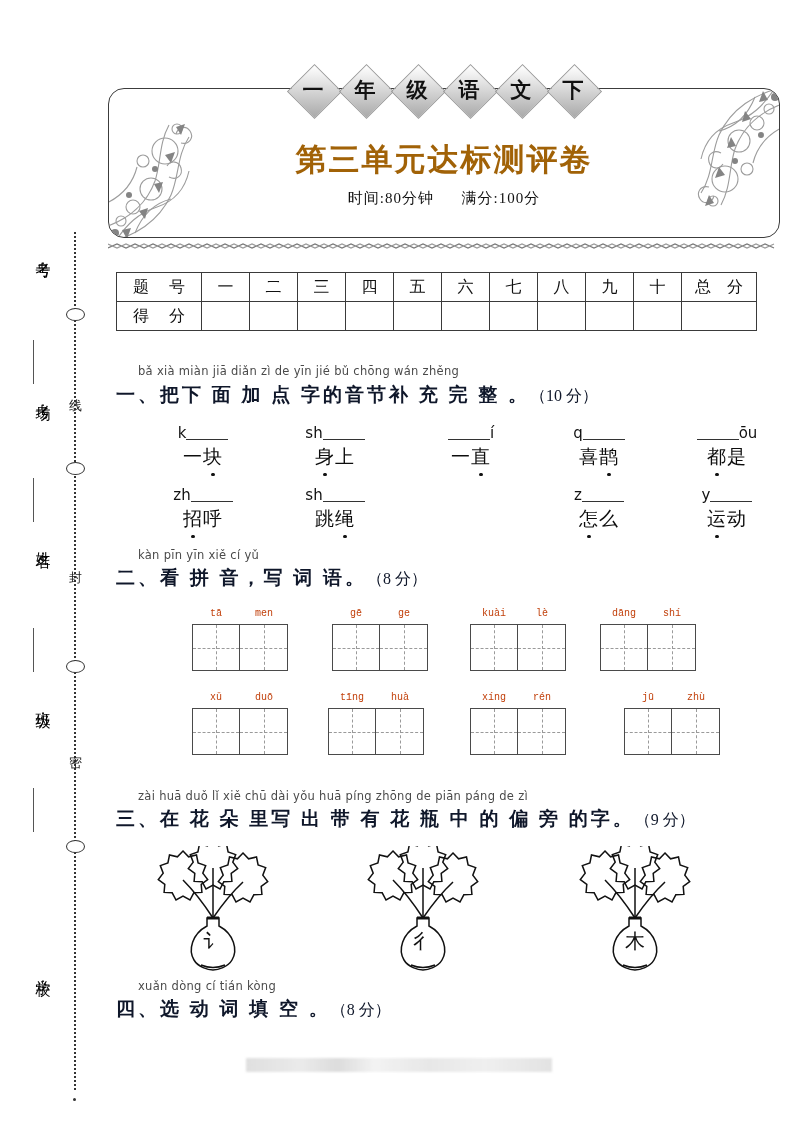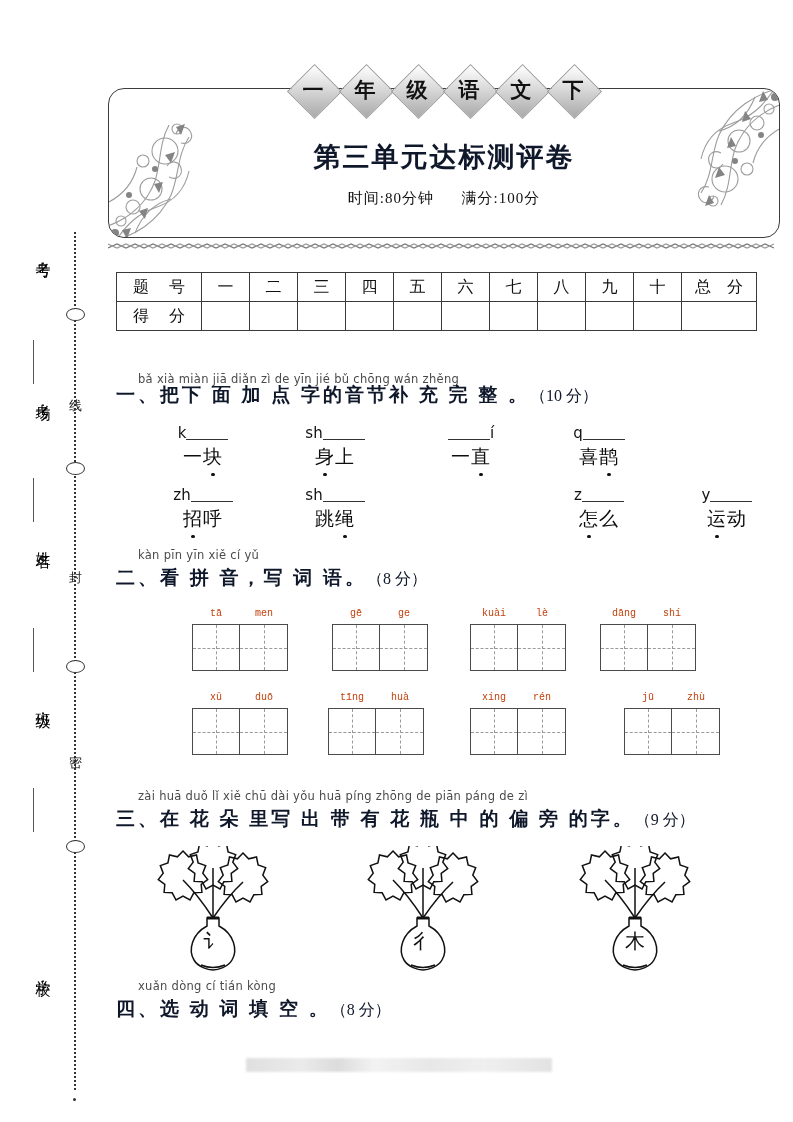--- a/index.html
+++ b/index.html
@@ -142,23 +142,23 @@
     color: #111;
   }
   #paper-title {
     position: absolute;
     left: 0;
     right: 0;
     top: 50px;
     text-align: center;
     font-family: "Liberation Serif", serif;
     font-weight: bold;
-    font-size: 27px;
+    font-size: 31px;
     letter-spacing: 2px;
-    color: #0f172a;
+    color: #a16207;
   }
   #paper-meta {
     position: absolute;
     left: 0;
     right: 0;
     top: 100px;
     text-align: center;
     font-family: "Liberation Serif", serif;
     font-size: 15px;
     letter-spacing: 1px;
@@ -213,21 +213,21 @@
     color: #0f172a;
     white-space: nowrap;
   }
   .q-heading .score-paren {
     font-weight: normal;
     font-size: 16px;
     letter-spacing: 0px;
   }
 
   
-  #sec1-pinyin { position: absolute; left: 138px; top: 364px; margin-top: 8px; }
+  #sec1-pinyin { position: absolute; left: 138px; top: 364px; }
   #sec1-heading { position: absolute; left: 116px; top: 382px; }
 
   .syl-row { position: absolute; left: 140px; width: 650px; height: 62px; }
   .syl-item {
     position: absolute;
     width: 126px;
     text-align: center;
   }
   .syl-top {
     font-family: "DejaVu Sans", sans-serif;
@@ -503,20 +503,24 @@
       <div class="syl-top"><span>sh</span><span class="syl-blank"></span></div>
       <div class="syl-word"><span class="ch dotted">身</span><span class="ch">上</span></div>
     </div>
     <div class="syl-item" style="left: 268px;">
       <div class="syl-top"><span class="syl-blank"></span><span>í</span></div>
       <div class="syl-word"><span class="ch">一</span><span class="ch dotted">直</span></div>
     </div>
     <div class="syl-item" style="left: 396px;">
       <div class="syl-top"><span>q</span><span class="syl-blank"></span></div>
       <div class="syl-word"><span class="ch">喜</span><span class="ch dotted">鹊</span></div>
+    </div>
+    <div class="syl-item" style="left: 524px;">
+      <div class="syl-top"><span class="syl-blank"></span><span>ōu</span></div>
+      <div class="syl-word"><span class="ch dotted">都</span><span class="ch">是</span></div>
     </div>
   </div>
 <div class="syl-row" id="syl-row-2" style="top:484px;">
     <div class="syl-item" style="left: 0px;">
       <div class="syl-top"><span>zh</span><span class="syl-blank"></span></div>
       <div class="syl-word"><span class="ch dotted">招</span><span class="ch">呼</span></div>
     </div>
     <div class="syl-item" style="left: 132px;">
       <div class="syl-top"><span>sh</span><span class="syl-blank"></span></div>
       <div class="syl-word"><span class="ch">跳</span><span class="ch dotted">绳</span></div>

